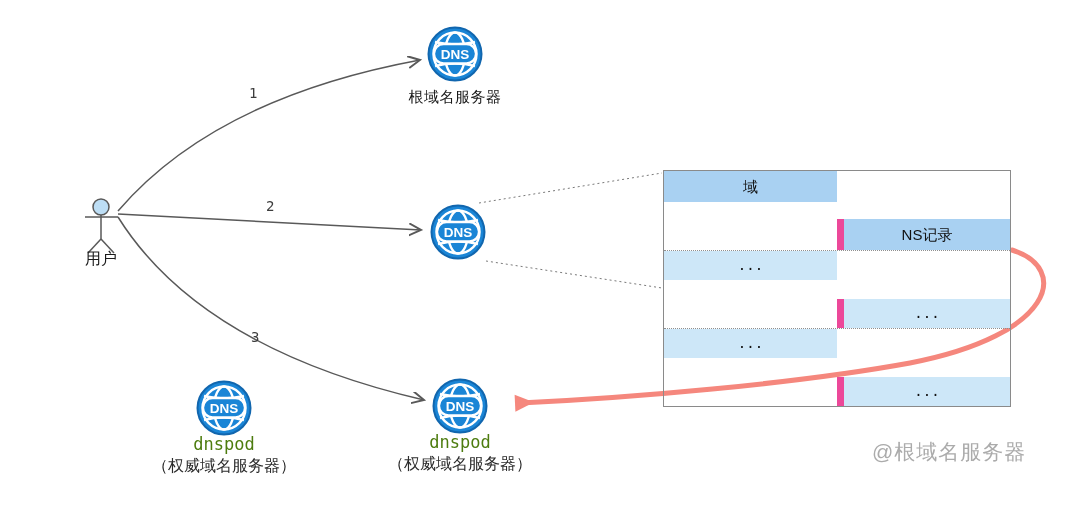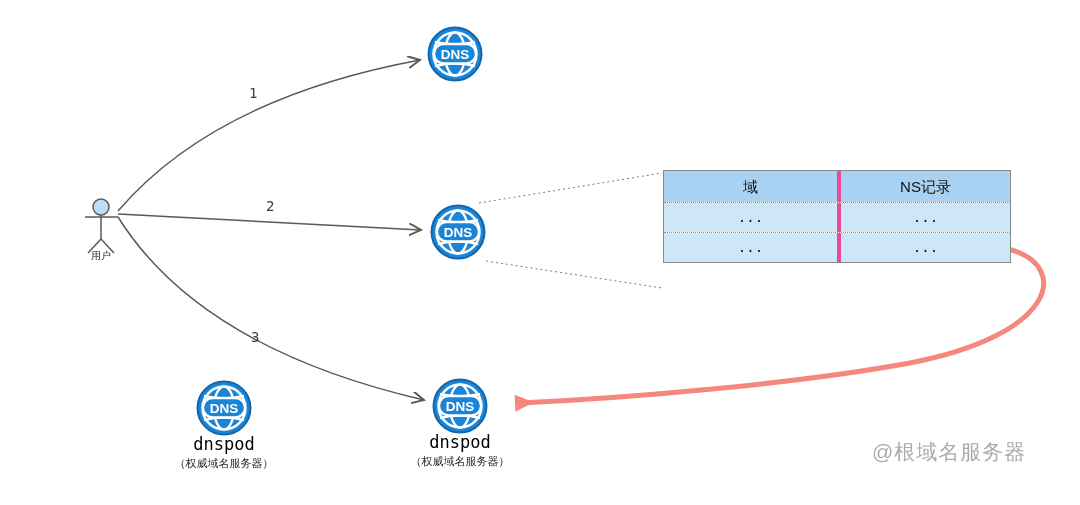--- a/index.html
+++ b/index.html
@@ -33,32 +33,32 @@
     text-align: center;
     font-size: 15px;
     color: #1a1a1a;
     letter-spacing: 0.5px;
   }
   .mono-label {
     position: absolute;
     text-align: center;
     font-family: "DejaVu Sans Mono", monospace;
     font-size: 17px;
-    color: #000000;
+    color: #4d7c0f;
   }
   .sub-label {
     position: absolute;
     text-align: center;
-    font-size: 11px;
+    font-size: 16px;
     color: #2b2b2b;
   }
   .actor-label {
     position: absolute;
     text-align: center;
-    font-size: 10px;
+    font-size: 16px;
     color: #1a1a1a;
   }
   
   .ns-table {
     position: absolute;
     left: 663px;
     top: 170px;
     width: 348px;
     border: 1px solid #8a8a8a;
     border-collapse: collapse;
@@ -66,21 +66,21 @@
   }
   .ns-table .tr { display: flex; }
   .ns-table .tr + .tr { border-top: 1px dotted #8f8f8f; }
   .ns-table .cell {
     width: 50%;
     box-sizing: border-box;
     text-align: center;
     overflow: hidden;
     white-space: nowrap;
   }
-  .ns-table .cell + .cell { border-left: 4px solid #ec4899; }
+  .ns-table .cell + .cell { border-left: 7px solid #ec4899; margin-top: 48px; }
   .ns-table .head-row .cell {
     background: #a9d1f2;
     height: 31px;
     line-height: 31px;
     font-size: 15px;
     color: #111111;
   }
   .ns-table .data-row .cell {
     background: #cde7f8;
     height: 29px;
@@ -140,20 +140,21 @@
 
   <svg class="abs" style="left:427px; top:26px;" width="56" height="56" viewBox="0 0 56 56">
     <circle cx="28" cy="28" r="26.5" fill="#1a85d6" stroke="#1166ae" stroke-width="2"></circle>
     <circle cx="28" cy="28" r="21.5" fill="none" stroke="#ffffff" stroke-width="2.4"></circle>
     <ellipse cx="28" cy="28" rx="10" ry="21.5" fill="none" stroke="#ffffff" stroke-width="2.4"></ellipse>
     <path d="M8,16 Q28,21 48,16" fill="none" stroke="#ffffff" stroke-width="2.4"></path>
     <path d="M8,40 Q28,35 48,40" fill="none" stroke="#ffffff" stroke-width="2.4"></path>
     <rect x="7" y="18" width="42" height="19.5" rx="9.5" fill="#1a85d6" stroke="#ffffff" stroke-width="2.4"></rect>
     <text x="28" y="32.5" text-anchor="middle" fill="#ffffff" font-family="Liberation Sans, sans-serif" font-size="13.5" font-weight="bold">DNS</text>
   </svg>
+  <div class="node-label" style="left:385px; top:88px; width:140px;">根域名服务器</div>
 
   <svg class="abs" style="left:430px; top:204px;" width="56" height="56" viewBox="0 0 56 56">
     <circle cx="28" cy="28" r="26.5" fill="#1a85d6" stroke="#1166ae" stroke-width="2"></circle>
     <circle cx="28" cy="28" r="21.5" fill="none" stroke="#ffffff" stroke-width="2.4"></circle>
     <ellipse cx="28" cy="28" rx="10" ry="21.5" fill="none" stroke="#ffffff" stroke-width="2.4"></ellipse>
     <path d="M8,16 Q28,21 48,16" fill="none" stroke="#ffffff" stroke-width="2.4"></path>
     <path d="M8,40 Q28,35 48,40" fill="none" stroke="#ffffff" stroke-width="2.4"></path>
     <rect x="7" y="18" width="42" height="19.5" rx="9.5" fill="#1a85d6" stroke="#ffffff" stroke-width="2.4"></rect>
     <text x="28" y="32.5" text-anchor="middle" fill="#ffffff" font-family="Liberation Sans, sans-serif" font-size="13.5" font-weight="bold">DNS</text>
   </svg>

